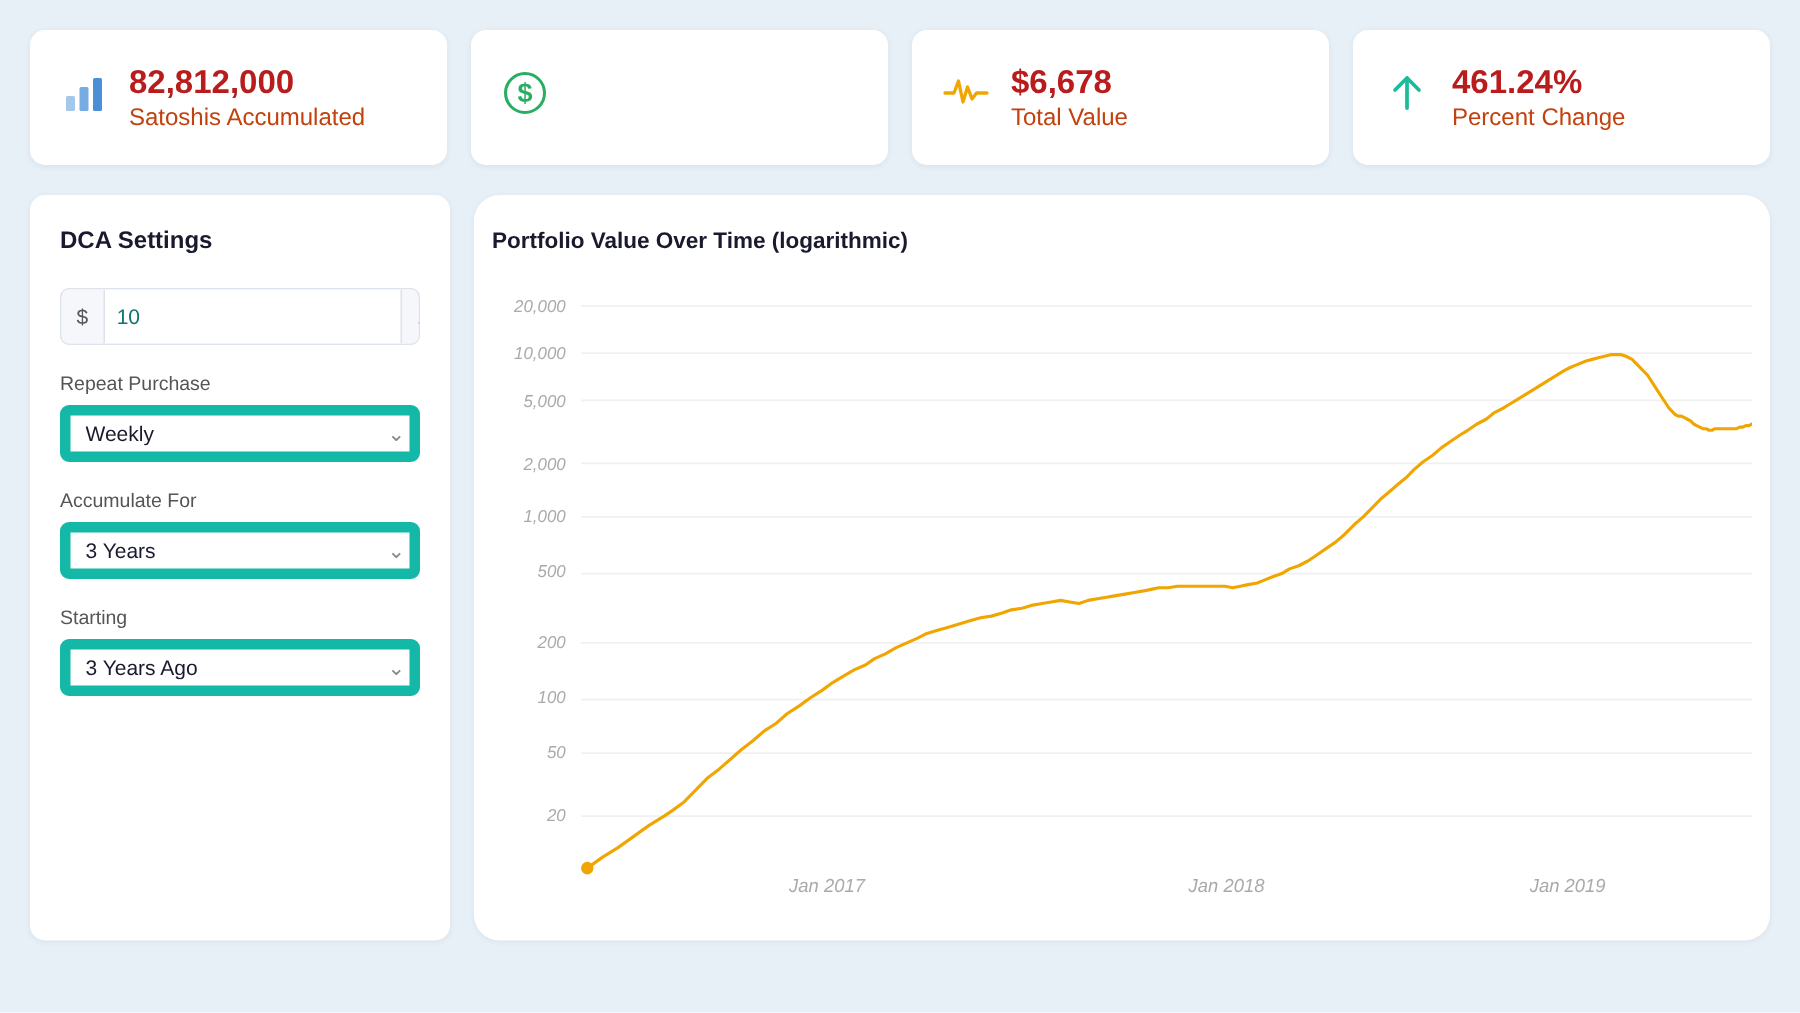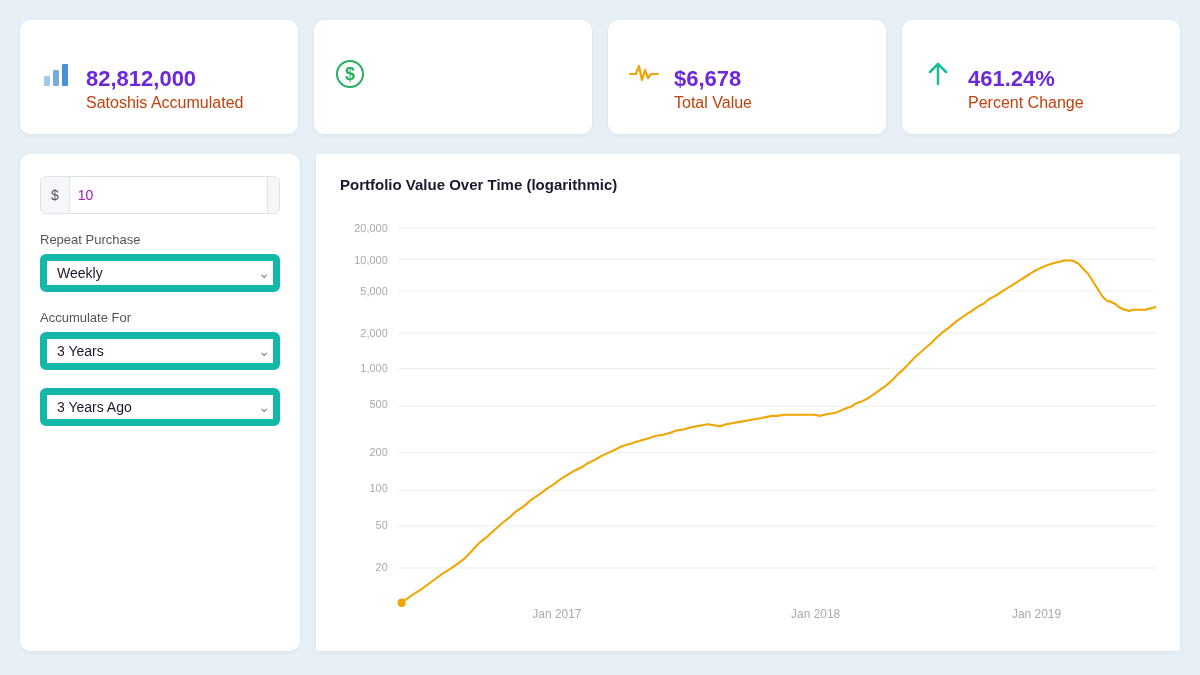--- a/index.html
+++ b/index.html
@@ -25,23 +25,22 @@
       box-shadow: 0 1px 4px rgba(0,0,0,0.06);
     }
     .card-icon {
       font-size: 28px;
       flex-shrink: 0;
     }
     .card-content {}
     .card-value {
       font-size: 22px;
       font-weight: 600;
-      color: #6d28d9;
+      color: #b91c1c;
       line-height: 1.2;
-      margin-top: 24px;
     }
     .card-label {
       font-size: 16px;
       color: #c2410c;
       margin-top: 2px;
       text-align: right;
     }
     .main-row {
       display: grid;
       grid-template-columns: 280px 1fr;
@@ -82,21 +81,21 @@
       font-size: 14px;
       color: #555;
       border-right: 1px solid #dde3ea;
     }
     .input-main {
       flex: 1;
       border: none;
       outline: none;
       padding: 0 8px;
       font-size: 14px;
-      color: #a21caf;
+      color: #0f766e;
     }
     .input-suffix {
       background: #f5f7fa;
       padding: 0 10px;
       display: flex;
       align-items: center;
       font-size: 13px;
       color: #555;
       border-left: 1px solid #dde3ea;
     }
@@ -120,34 +119,35 @@
       position: absolute;
       right: 10px;
       top: 50%;
       transform: translateY(-50%);
       pointer-events: none;
       color: #888;
       font-size: 14px;
     }
     .chart-panel {
       background: #fff;
-      border-radius: 2px;
-      padding: 22px 24px;
+      border-radius: 17px;
+      padding: 22px 12px;
       box-shadow: 0 1px 4px rgba(0,0,0,0.06);
     }
     .chart-title {
       font-size: 15px;
       font-weight: 600;
       color: #1a1a2e;
       margin-bottom: 16px;
     }
     .chart-container {
       width: 100%;
       height: 420px;
       position: relative;
+      font-style: italic;
     }
     svg.chart {
       width: 100%;
       height: 100%;
     }
   </style>
 </head>
 <body>
 
 <div class="top-cards">
@@ -197,20 +197,21 @@
     <div class="card-content">
       <div class="card-value">461.24%</div>
       <div class="card-label">Percent Change</div>
     </div>
   </div>
 </div>
 
 <div class="main-row">
 
   <div class="settings-panel">
+    <div class="settings-title">DCA Settings</div>
 
     <div class="field-group">
       <div class="input-row">
         <div class="input-prefix">$</div>
         <input class="input-main" type="text" value="10" style="">
         <div class="input-suffix">.00</div>
       </div>
     </div>
 
     <div class="field-group">
@@ -233,20 +234,21 @@
           <option>1 Year</option>
           <option>2 Years</option>
           <option>5 Years</option>
           <option>10 Years</option>
         </select>
         <span class="select-arrow">⌄</span>
       </div>
     </div>
 
     <div class="field-group">
+      <div class="field-label">Starting</div>
       <div class="select-wrapper">
         <select>
           <option>3 Years Ago</option>
           <option>1 Year Ago</option>
           <option>2 Years Ago</option>
           <option>5 Years Ago</option>
         </select>
         <span class="select-arrow">⌄</span>
       </div>
     </div>

